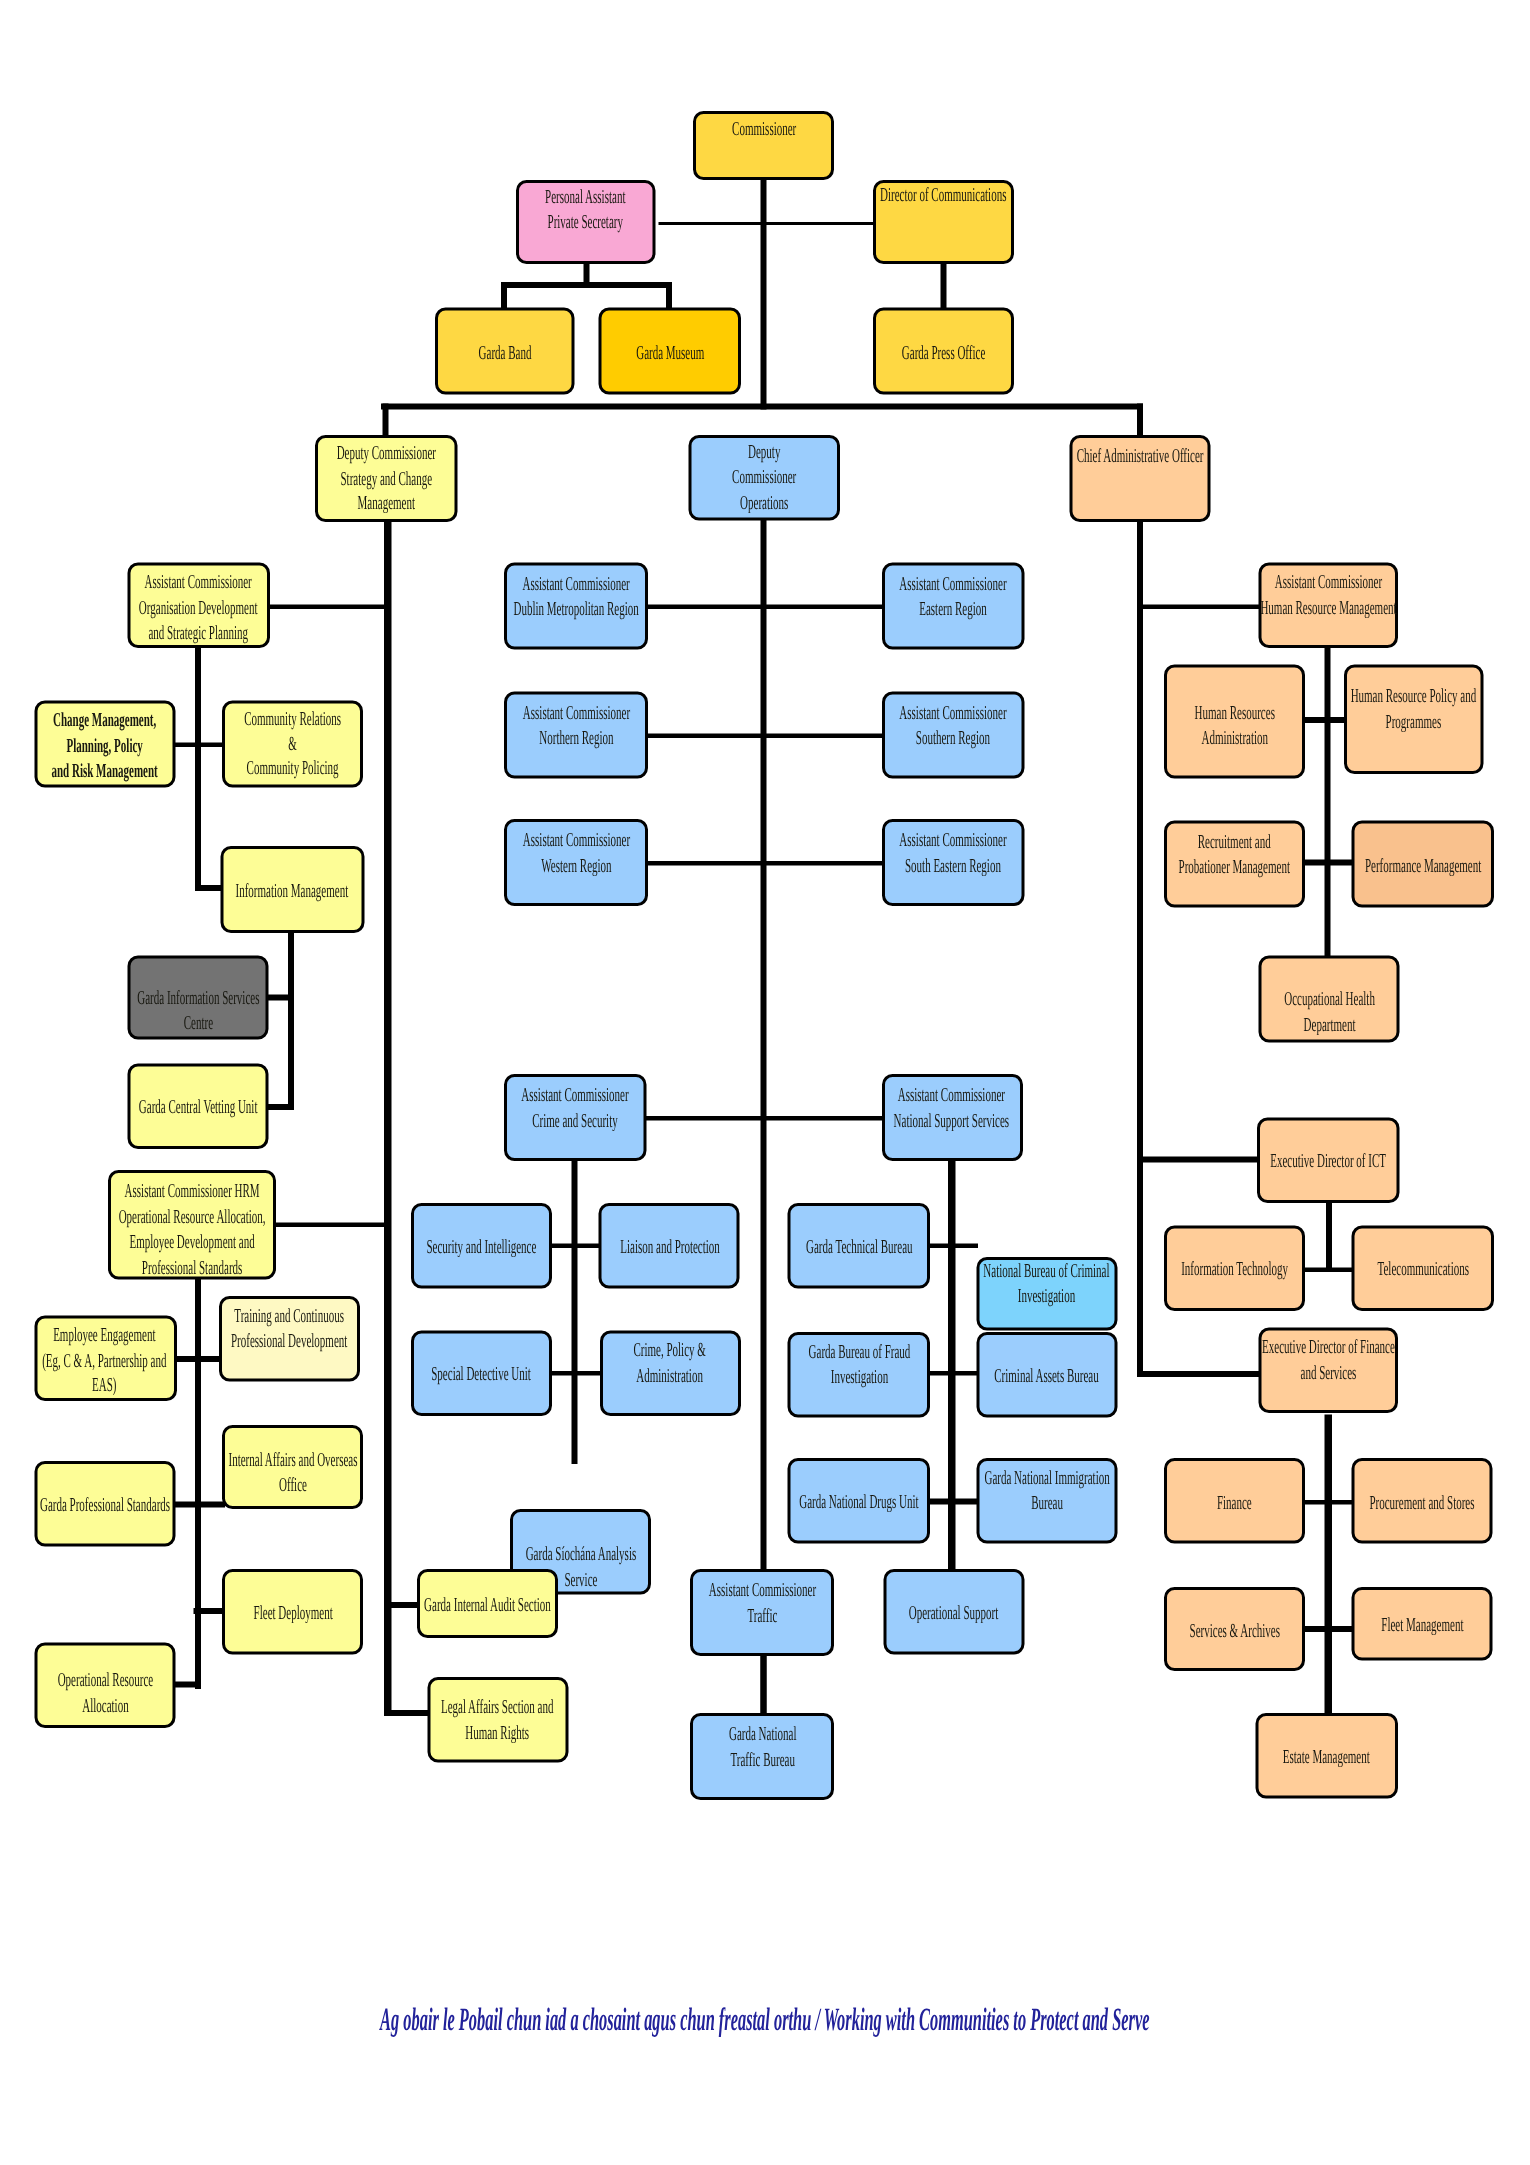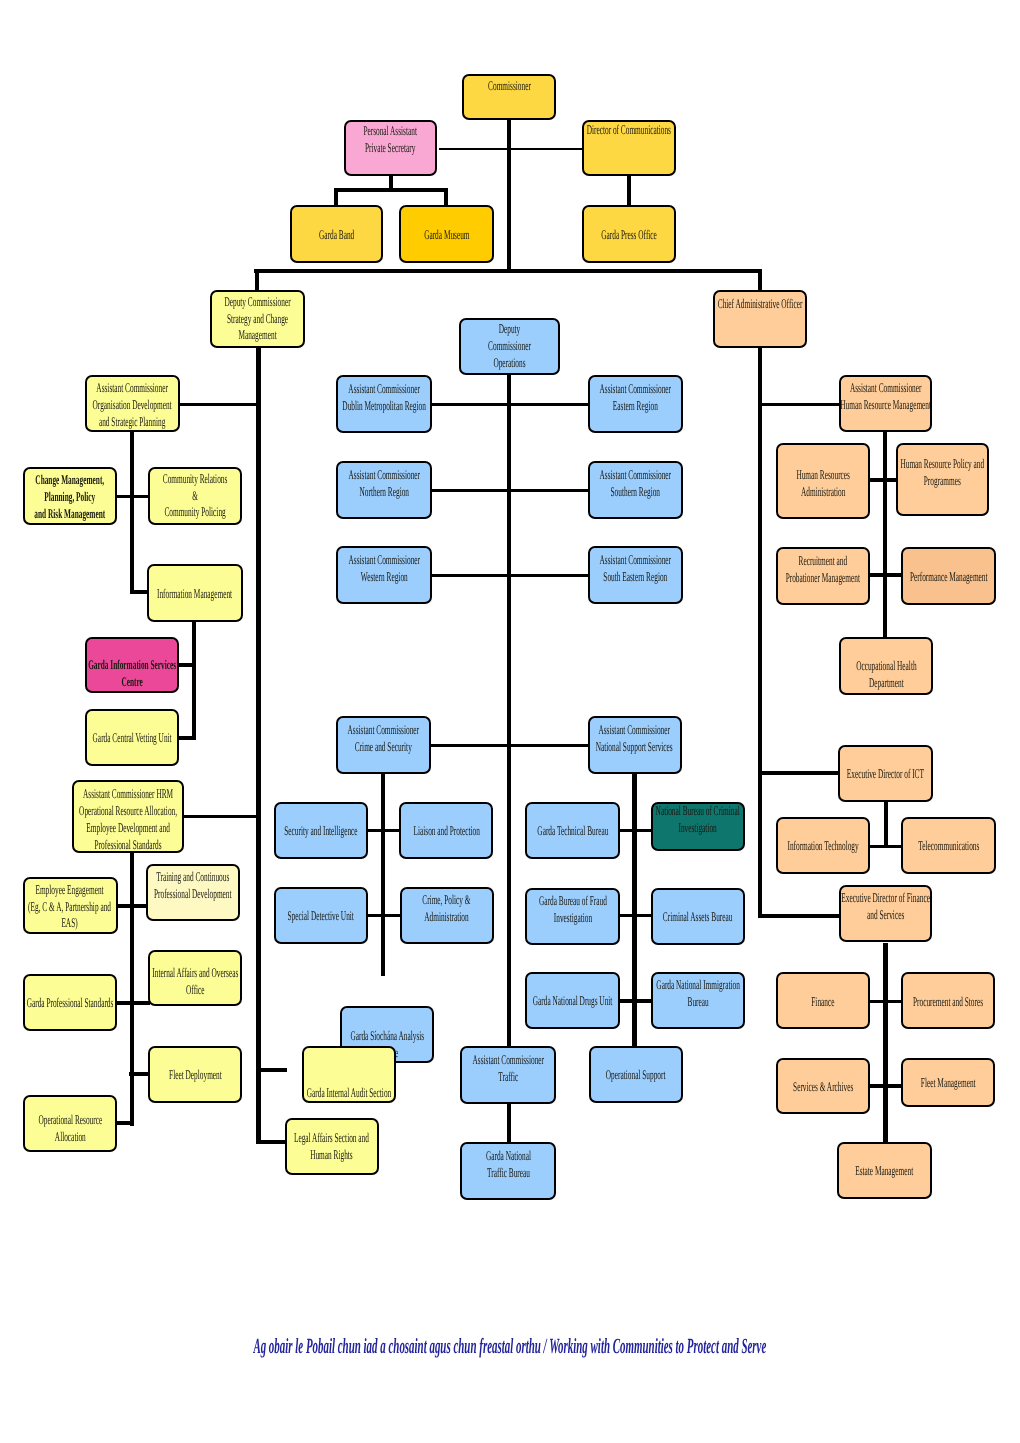--- a/index.html
+++ b/index.html
@@ -109,21 +109,21 @@
           <div>Garda Press Office</div>
         </div>
       </div>
       <div class="node" style="background: rgb(253, 253, 150); left: 210px; top: 290px; width: 95px; height: 58px;">
         <div class="txt">
           <div>Deputy Commissioner</div>
           <div>Strategy and Change</div>
           <div>Management</div>
         </div>
       </div>
-      <div class="node" style="background: rgb(155, 205, 253); left: 458.5px; top: 290px; width: 101.5px; height: 57px; margin-top: 28px;">
+      <div class="node" style="background: rgb(155, 205, 253); left: 458.5px; top: 290px; width: 101.5px; height: 57px;">
         <div class="txt">
           <div>Deputy</div>
           <div>Commissioner</div>
           <div>Operations</div>
         </div>
       </div>
       <div class="node" style="background: rgb(255, 205, 153); left: 713px; top: 290px; width: 94px; height: 58px;">
         <div class="txt" style="position: relative; top: -14.1px;">
           <div>Chief Administrative Officer</div>
         </div>
@@ -147,21 +147,21 @@
           <div>Community Relations</div>
           <div>&amp;</div>
           <div>Community Policing</div>
         </div>
       </div>
       <div class="node" style="background: rgb(253, 253, 150); left: 147px; top: 564px; width: 96px; height: 58px;">
         <div class="txt" style="position: relative; top: 1.3px;">
           <div>Information Management</div>
         </div>
       </div>
-      <div class="node" style="background: #ec4899; left: 85px; top: 637px; width: 94px; height: 56px; font-weight: bold;">
+      <div class="node" style="background: #737373; left: 85px; top: 637px; width: 94px; height: 56px;">
         <div class="txt" style="position: relative; top: 9.3px;">
           <div>Garda Information Services</div>
           <div>Centre</div>
         </div>
       </div>
       <div class="node" style="background: rgb(253, 253, 150); left: 85px; top: 709px; width: 94px; height: 57px;">
         <div class="txt" style="position: relative; top: 1.3px;">
           <div>Garda Central Vetting Unit</div>
         </div>
       </div>
@@ -264,21 +264,21 @@
       <div class="node" style="background: rgb(155, 205, 253); left: 399.3px; top: 802px; width: 94px; height: 57px;">
         <div class="txt" style="position: relative; top: 1.3px;">
           <div>Liaison and Protection</div>
         </div>
       </div>
       <div class="node" style="background: rgb(155, 205, 253); left: 525px; top: 802px; width: 95px; height: 57px;">
         <div class="txt" style="position: relative; top: 1.3px;">
           <div>Garda Technical Bureau</div>
         </div>
       </div>
-      <div class="node" style="background: #0f766e; left: 650.7px; top: 802px; width: 94px; height: 49px;">
+      <div class="node" style="background: #7dd3fc; left: 650.7px; top: 838px; width: 94px; height: 49px;">
         <div class="txt" style="position: relative; top: -6.4px;">
           <div>National Bureau of Criminal</div>
           <div>Investigation</div>
         </div>
       </div>
       <div class="node" style="background: rgb(155, 205, 253); left: 273.5px; top: 887px; width: 94px; height: 57px;">
         <div class="txt" style="position: relative; top: 1.3px;">
           <div>Special Detective Unit</div>
         </div>
       </div>
@@ -326,21 +326,21 @@
         <div class="txt" style="position: relative; top: 1.8px;">
           <div>Operational Support</div>
         </div>
       </div>
       <div class="node" style="background: rgb(155, 205, 253); left: 460px; top: 1142px; width: 96px; height: 58px;">
         <div class="txt" style="position: relative; top: -6.4px;">
           <div>Garda National</div>
           <div>Traffic Bureau</div>
         </div>
       </div>
-      <div class="node" style="background: rgb(253, 253, 150); left: 302px; top: 1046px; width: 94px; height: 57px; align-items: flex-end;">
+      <div class="node" style="background: rgb(253, 253, 150); left: 278px; top: 1046px; width: 94px; height: 46px;">
         <div class="txt" style="position: relative; top: 1.3px;">
           <div>Garda Internal Audit Section</div>
         </div>
       </div>
       <div class="node" style="background: rgb(253, 253, 150); left: 284.5px; top: 1117.5px; width: 94px; height: 57px;">
         <div class="txt" style="position: relative; top: 0.5px;">
           <div>Legal Affairs Section and</div>
           <div>Human Rights</div>
         </div>
       </div>

